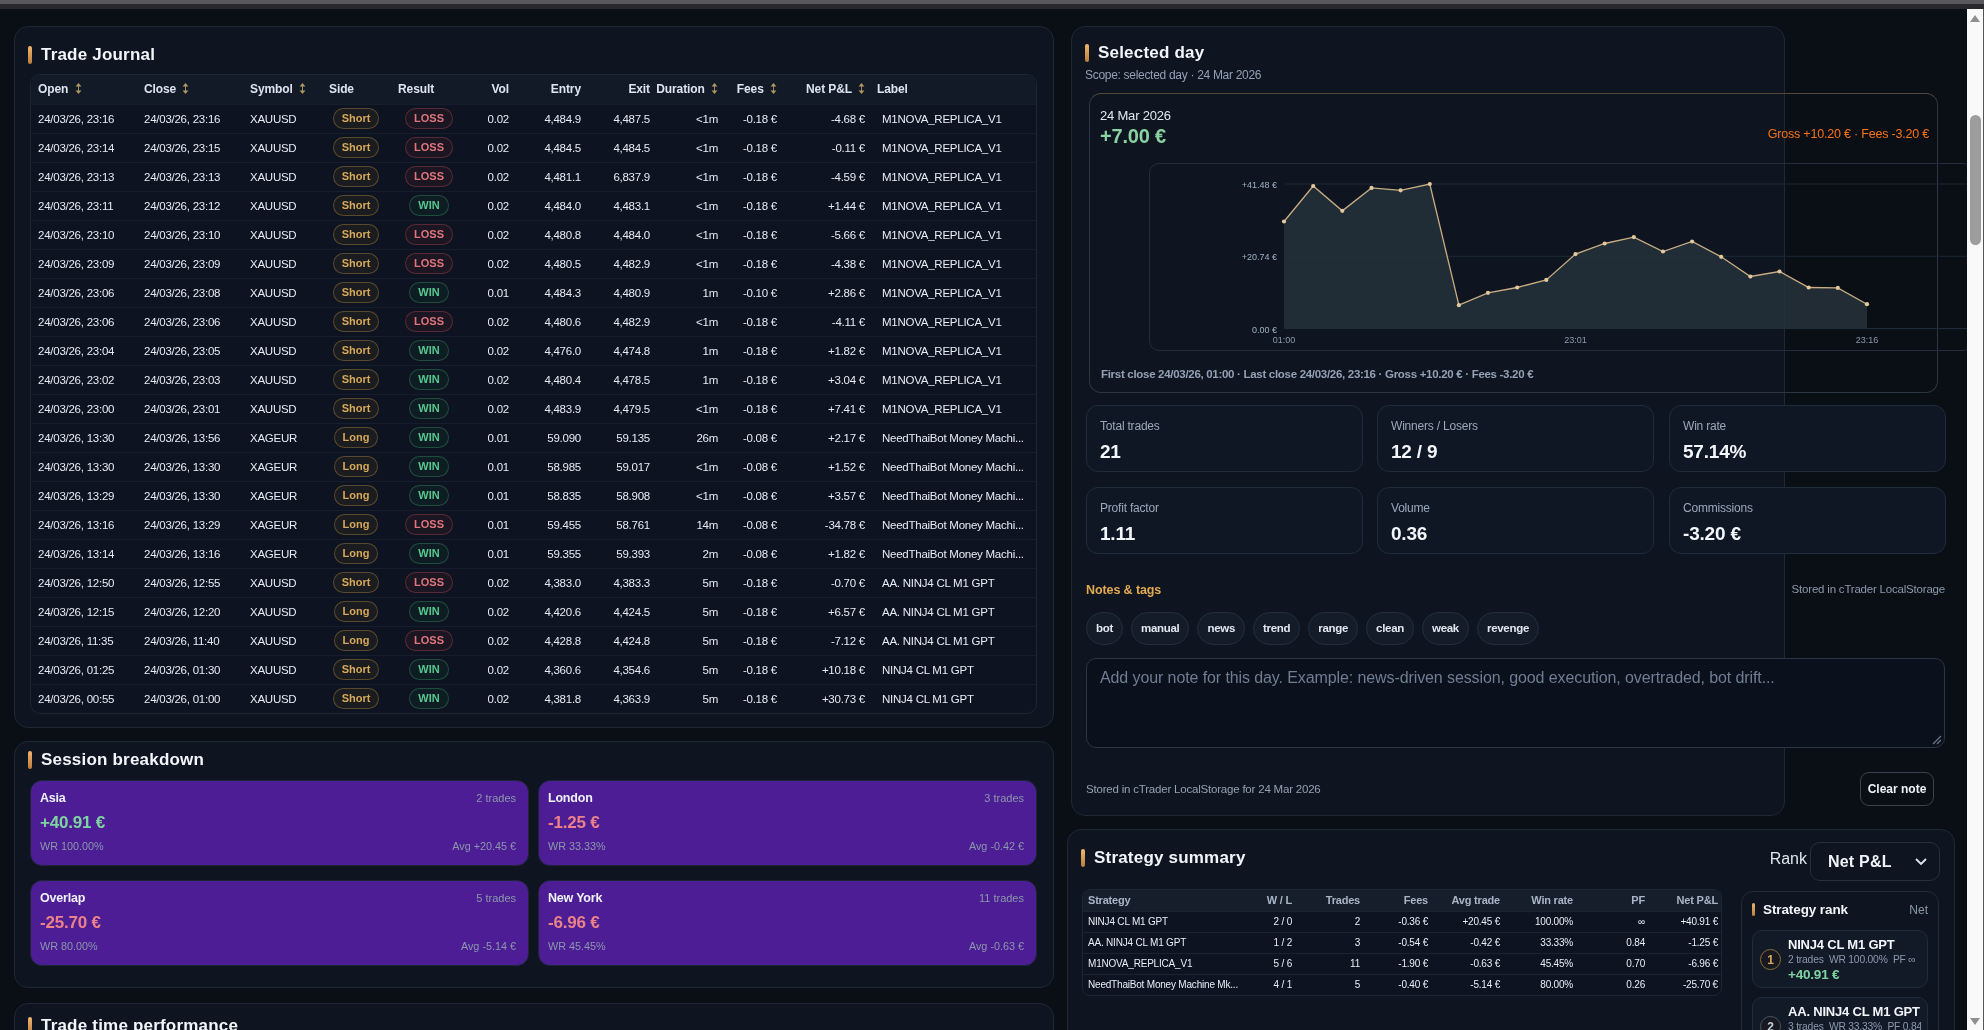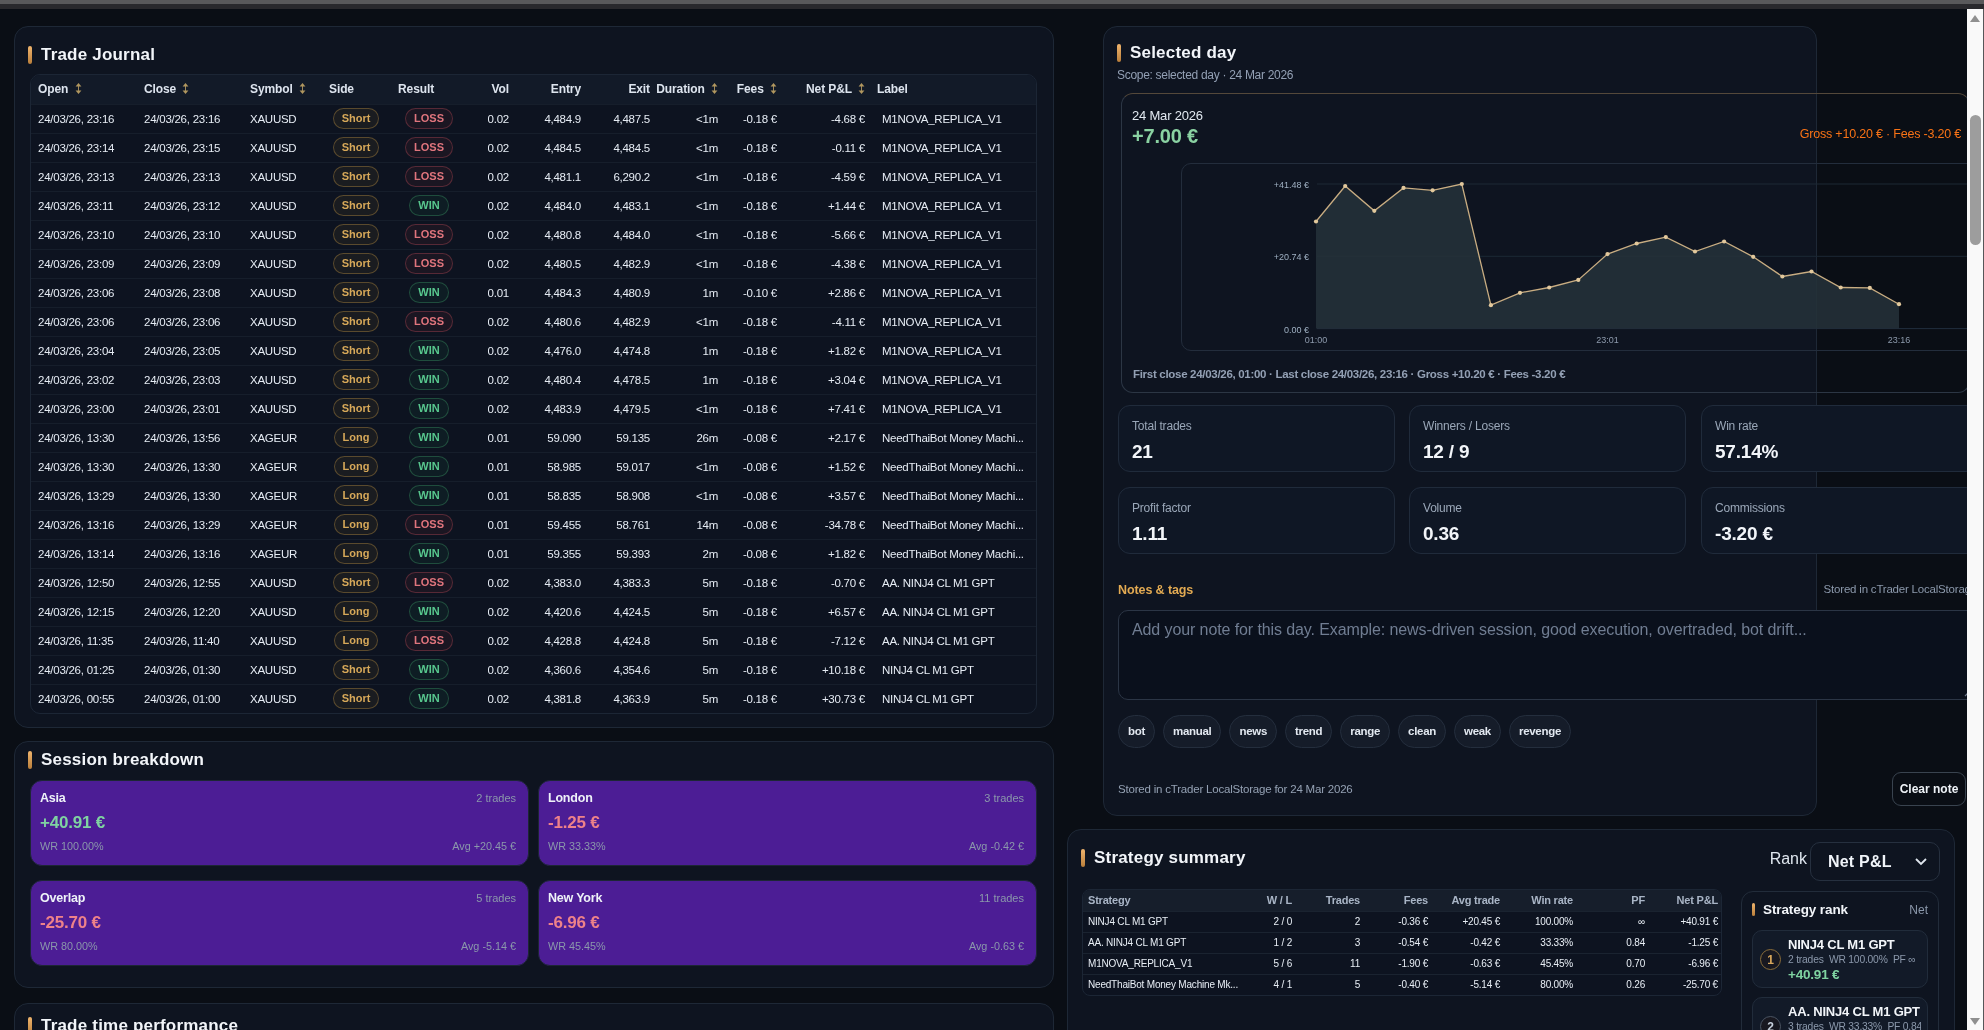--- a/index.html
+++ b/index.html
@@ -36,21 +36,21 @@
 #sb .grid { margin-left:2px; margin-top:10px; display:grid; grid-template-columns:1fr 1fr; gap:14px 9px; }
 .sess { height:86px; background:#4c1d95; border:1px solid #1d2635; border-radius:12px; padding:10px 12px 0 9px; position:relative; }
 .sess .r1 { display:flex; justify-content:space-between; align-items:baseline; }
 .sess .r1 b { font-size:12.5px; letter-spacing:-.2px; color:#eef2f8; }
 .sess .r1 span { font-size:11px; color:#8b98ab; }
 .sess .v { font-size:17px; font-weight:bold; margin-top:8px; letter-spacing:-.2px; }
 .sess .r3 { display:flex; justify-content:space-between; margin-top:7px; font-size:10.8px; color:#8b98ab; }
 .gpos { color:#7fd3a1; } .gneg { color:#ee8289; }
 #tt { left:14px; top:1003px; width:1040px; height:80px; padding:12px 16px 12px 13px; }
 
-#sd { left:1103px; top:26px; width:714px; height:790px; padding:16px 15px 16px 13px; }
+#sd { left:1071px; top:26px; width:714px; height:790px; padding:16px 15px 16px 13px; }
 #sd .scope { font-size:12px; color:#93a0b4; margin-top:5px; letter-spacing:-.3px; }
 #daypanel { position:absolute; left:17px; top:66px; width:849px; height:300px; border:1px solid #2c3644; border-top-color:#54483a; border-radius:12px; padding:14px 14px 0 10px; }
 #daypanel .d1 { font-size:13px; color:#e2e9f1; letter-spacing:-.2px; }
 #daypanel .d2 { font-size:20px; font-weight:bold; color:#8ad2a2; margin-top:2px; letter-spacing:-.2px; }
 #daypanel .gross { position:absolute; right:8px; top:33px; font-size:12.5px; color:#f97316; letter-spacing:-.2px; }
 #chartpanel { position:absolute; left:11px; top:69px; width:824px; height:188px; border:1px solid #232d3c; border-radius:10px;margin-left:48px; }
 #daypanel .fc { position:absolute; left:11px; top:274px; font-size:11.5px; color:#93a0b4; letter-spacing:-.3px;font-weight:bold; }
 
 .stat { position:absolute; width:277px; height:67px; background:#0f1725; border:1px solid #202b3b; border-radius:12px; padding:13px 13px; }
 .stat .l { font-size:12px; color:#9aa7b8; letter-spacing:-.2px; }
@@ -189,21 +189,21 @@
             <td class="al lab">M1NOVA_REPLICA_V1</td>
           </tr>
 <tr>
             <td class="al">24/03/26, 23:13</td>
             <td class="al">24/03/26, 23:13</td>
             <td class="al">XAUUSD</td>
             <td class="ac"><span class="pill pshort">Short</span></td>
             <td class="ac"><span class="pill ploss">LOSS</span></td>
             <td class="ar">0.02</td>
             <td class="ar">4,481.1</td>
-            <td class="ar">6,290.2</td>
+            <td class="ar">6,837.9</td>
             <td class="ar">&lt;1m</td>
             <td class="ar neg">-0.18 €</td>
             <td class="ar neg">-4.59 €</td>
             <td class="al lab">M1NOVA_REPLICA_V1</td>
           </tr>
 <tr>
             <td class="al">24/03/26, 23:11</td>
             <td class="al">24/03/26, 23:12</td>
             <td class="al">XAUUSD</td>
             <td class="ac"><span class="pill pshort">Short</span></td>
@@ -585,33 +585,33 @@
 <div class="stat" style="left:597px;top:460px">
       <div class="l">Commissions</div>
       <div class="v">-3.20 €</div>
     </div>
 
  <div id="nt">
   <div class="hd">
         <b>Notes &amp; tags</b>
         <span>Stored in cTrader LocalStorage</span>
       </div>
-  <div id="ta">Add your note for this day. Example: news-driven session, good execution, overtraded, bot drift...<svg width="10" height="10">
-          <path d="M9,1 L1,9 M9,5 L5,9" stroke="#6b7688" stroke-width="1.2"></path>
-        </svg></div>
   <div id="tags">
         <div class="tag">bot</div>
         <div class="tag">manual</div>
         <div class="tag">news</div>
         <div class="tag">trend</div>
         <div class="tag">range</div>
         <div class="tag">clean</div>
         <div class="tag">weak</div>
         <div class="tag">revenge</div>
       </div>
+  <div id="ta">Add your note for this day. Example: news-driven session, good execution, overtraded, bot drift...<svg width="10" height="10">
+          <path d="M9,1 L1,9 M9,5 L5,9" stroke="#6b7688" stroke-width="1.2"></path>
+        </svg></div>
   <div class="ft">
         <span>Stored in cTrader LocalStorage for 24 Mar 2026</span>
         <div id="clear">Clear note</div>
       </div>
  </div>
 </div>
 <div class="card" id="ss">
  <div class="ttl">
       <div class="bar"></div>
       <b>Strategy summary</b>

